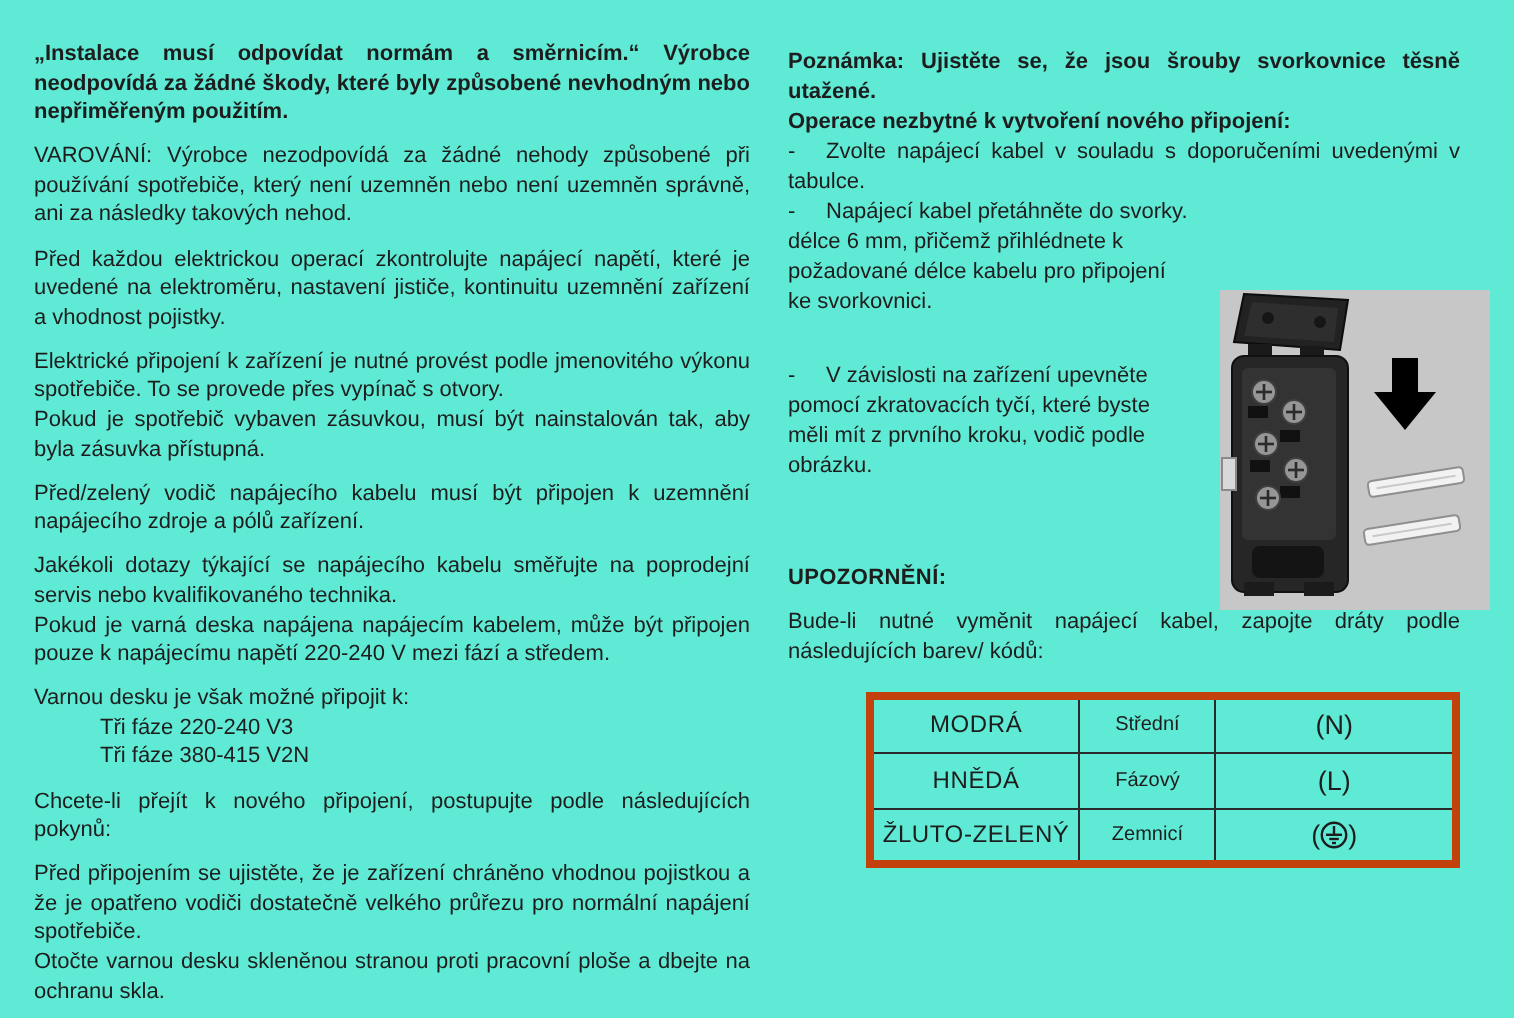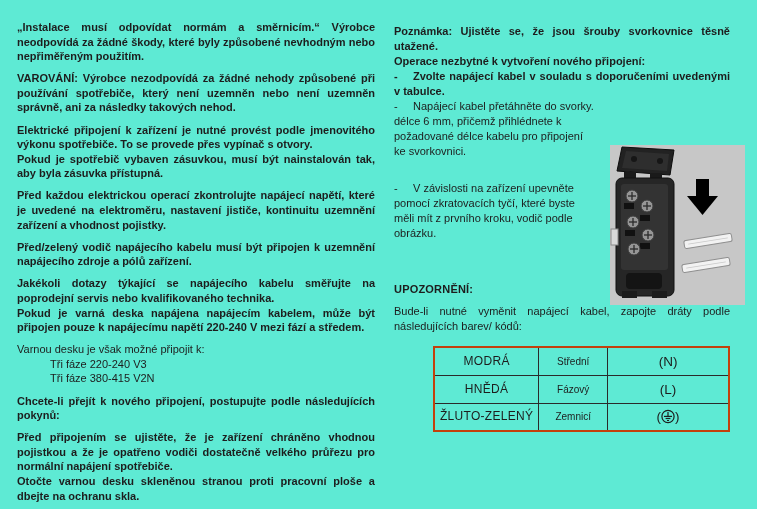--- a/index.html
+++ b/index.html
@@ -7,37 +7,37 @@
     width:757px;height:509px;background:#ffffff;
     font-family:"Liberation Sans","DejaVu Sans",sans-serif;
     color:#1d1d1d;
   }
   .page{position:relative;width:757px;height:509px;overflow:hidden;background:#5eead4;}
 
   
   .lc{position:absolute;left:17px;top:0;width:358px;padding-top:20px;
       font-size:11px;line-height:14.6px;}
   .lc .para{margin:0 0 7.5px 0;}
-  .j{text-align:justify;font-weight:bold;}
+  .j{text-align:justify;}
   .b{font-weight:bold;}
   .indent{padding-left:33px;}
 
   
   .rc{position:absolute;left:394px;top:0;width:336px;padding-top:24px;
       font-size:11px;line-height:15px;}
   .m0{margin:0;}
   .bullet{margin:0;}
   .dash{display:inline-block;width:19px;}
   .narrow{width:197px;}
   .gap22{margin-top:22px;}
   .warnhead{margin:41px 0 0 0;font-weight:bold;letter-spacing:.2px;}
   .warntext{margin:7px 0 0 0;text-align:justify;}
 
   
-  table.wires{border-collapse:collapse;margin:12px 0 0 39px;border:2px solid #c2410c;}
+  table.wires{border-collapse:collapse;margin:12px 0 0 39px;border:4px solid #c2410c;}
   table.wires td{border:1px solid #2a2a2a;text-align:center;vertical-align:middle;padding:0;}
   table.wires tr{height:28px;}
   td.c1{width:105px;font-size:12px;letter-spacing:.3px;}
   td.c2{width:69px;font-size:10px;}
   td.c3{width:123px;font-size:13.5px;}
   .earth-icon{vertical-align:-3px;}
 
   
   .photo{position:absolute;left:216px;top:145px;width:135px;height:160px;background:#c7c7c7;}
   .photo-art{position:absolute;left:0;top:0;}
@@ -45,25 +45,25 @@
       font-weight:bold;font-size:9.5px;line-height:11px;color:#0a0a0a;}
 </style>
 </head>
 <body>
 
 <div class="page">
 
   <div class="lc">
     <div class="para j b">„Instalace musí odpovídat normám a směrnicím.“ Výrobce neodpovídá za žádné škody, které byly způsobené nevhodným nebo nepřiměřeným použitím.</div>
     <div class="para j">VAROVÁNÍ: Výrobce nezodpovídá za žádné nehody způsobené při používání spotřebiče, který není uzemněn nebo není uzemněn správně, ani za následky takových nehod.</div>
+    <div class="para j">Před každou elektrickou operací zkontrolujte napájecí napětí, které je uvedené na elektroměru, nastavení jističe, kontinuitu uzemnění zařízení a vhodnost pojistky.</div>
     <div class="para">
       <div class="j">Elektrické připojení k zařízení je nutné provést podle jmenovitého výkonu spotřebiče. To se provede přes vypínač s otvory.</div>
       <div class="j">Pokud je spotřebič vybaven zásuvkou, musí být nainstalován tak, aby byla zásuvka přístupná.</div>
     </div>
-    <div class="para j">Před každou elektrickou operací zkontrolujte napájecí napětí, které je uvedené na elektroměru, nastavení jističe, kontinuitu uzemnění zařízení a vhodnost pojistky.</div>
     <div class="para j">Před/zelený vodič napájecího kabelu musí být připojen k uzemnění napájecího zdroje a pólů zařízení.</div>
     <div class="para">
       <div class="j">Jakékoli dotazy týkající se napájecího kabelu směřujte na poprodejní servis nebo kvalifikovaného technika.</div>
       <div class="j">Pokud je varná deska napájena napájecím kabelem, může být připojen pouze k napájecímu napětí 220-240 V mezi fází a středem.</div>
     </div>
     <div class="para">
       <div>Varnou desku je však možné připojit k:</div>
       <div class="indent">Tři fáze 220-240 V3</div>
       <div class="indent">Tři fáze 380-415 V2N</div>
     </div>

